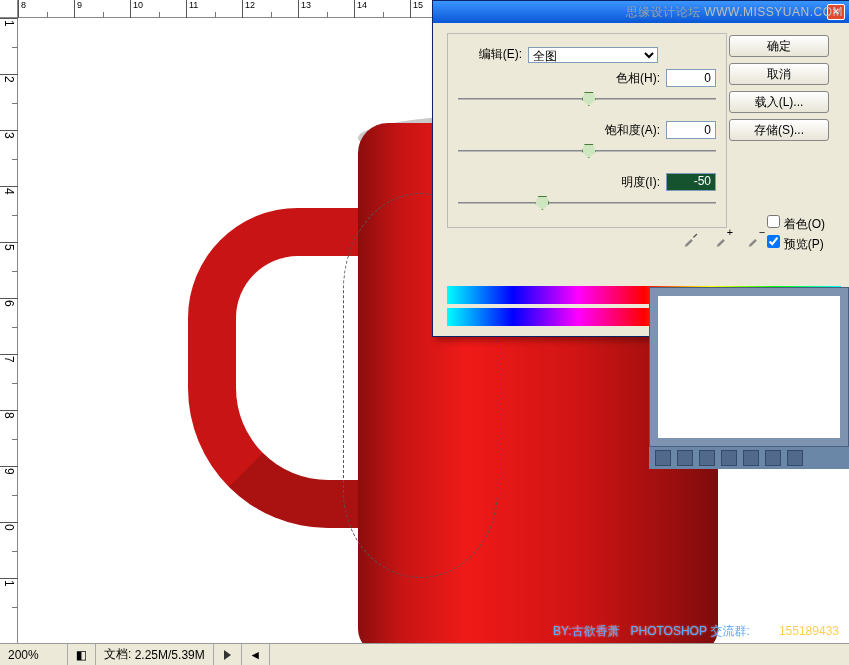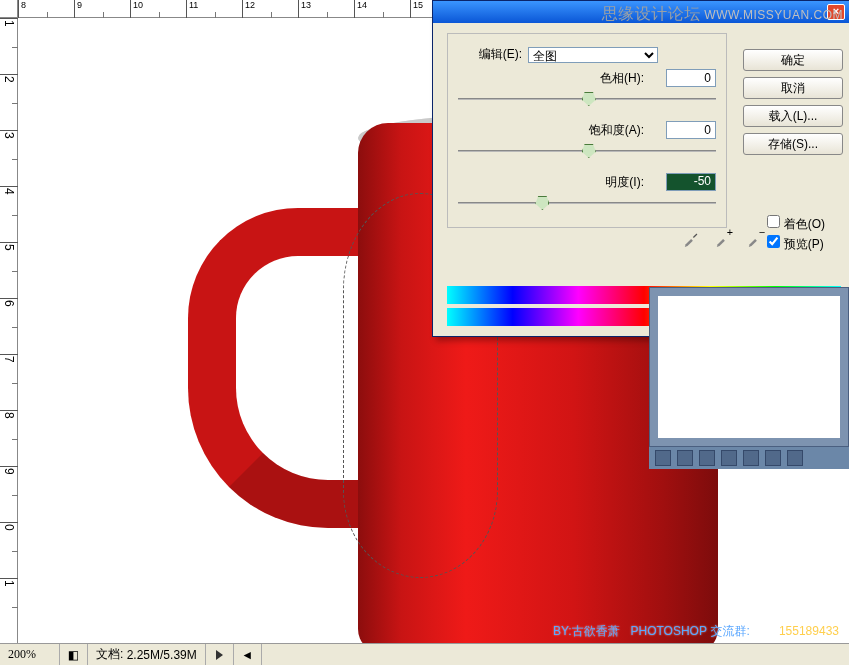--- a/index.html
+++ b/index.html
@@ -32,47 +32,47 @@
 .dialog { position:absolute; top:0; left:432px; width:418px; background:#ece9d8; border:1px solid #0a246a; box-shadow: 4px 4px 6px rgba(0,0,0,.3); }
 .titlebar { height:22px; background: linear-gradient(#3a95ff,#0a56d6); display:flex; align-items:center; justify-content:flex-end; padding:0 4px;}
 .titlebar .close { width:18px;height:16px;background:#e2482c;border:1px solid #fff;color:#fff;font-weight:bold;font-size:11px;line-height:12px;text-align:center;border-radius:2px;}
 .dlg-body { padding: 10px 8px 10px 14px; position:relative; }
 .row { display:flex; align-items:center; margin:6px 0; }
 .lbl { width:70px; text-align:right; padding-right:6px; }
 select.combo { width:130px; height:16px; border:1px solid #7f9db9; background:#fff; }
 .group { border:1px solid #bbb; padding:6px 10px 2px; width:280px; }
 .slider-row { margin: 0 0 14px; }
 .slider-row .srow { display:flex; align-items:center; justify-content:space-between; margin-bottom:2px;}
-.slider-row .srow .lbl2 { flex:1; text-align:right; padding-right:22px;}
+.slider-row .srow .lbl2 { flex:1; text-align:right; padding-right:6px;}
 .numbox { width:50px; height:18px; border:1px solid #7f9db9; background:#fff; text-align:right; padding:0 4px; }
 .numbox.sel { background:#14532d; color:#fff; }
 .track { position:relative; height:16px; margin-top:4px; }
 .track::before { content:""; position:absolute; left:0; right:0; top:7px; height:2px; background:#b8b8b8; box-shadow: inset 0 1px 0 #888; }
 .thumb { position:absolute; top:1px; width:14px; height:14px; background:#cde6c0; border:1px solid #4a7a3b; clip-path: polygon(20% 0,80% 0,100% 55%,50% 100%,0 55%); }
-.btns { position:absolute; top:12px; right:6px; width:100px;margin-top:14px; }
+.btns { position:absolute; top:12px; right:20px; width:100px; }
 .btn { display:block; width:100%; height:22px; margin-bottom:6px; background: linear-gradient(#fff,#e8e4d6); border:1px solid #888; border-radius:3px;}
 .checks { position:absolute; right:8px; top:190px; text-align:left; }
 .checks label { display:block; margin:2px 16px; }
 .eyedrops { position:absolute; left:250px; top:206px; display:flex; gap:14px; }
 .eyedrop { width:18px;height:18px; display:inline-block;}
 .eyedrop svg{width:18px;height:18px;}
 .spectrum { margin-top:58px; height:18px; background: linear-gradient(90deg, cyan, blue, magenta, red, yellow, lime, cyan); }
 .spectrum2 { height:18px; margin-top:4px; background: linear-gradient(90deg, cyan, blue, magenta, red, yellow, lime, cyan); } 
 
 .watermark { position:absolute; top:4px; right:6px; color:#bfbfbf; font-size:11px; letter-spacing:.5px; z-index:50;}
-.watermark .cn { color:#9aa0a6; font-size:16px;}
+.watermark .cn { color:#9aa0a6; font-size:12px;}
 .panel-tools { position:absolute; right:0; width:200px; height:22px; background:#6b87a8; display:flex; align-items:center; gap:6px; padding:0 6px; top:447px; }
 .panel-tools .ico { width:16px;height:16px; background:#51698a; border:1px solid #35496a; }
 .navigator { position:absolute; right:0; top:287px; width:200px; height:160px; background:#7d93b0; border:1px solid #4a5f80; }
 .navigator .nav-inner{position:absolute; inset:8px; background:#fff;}
 
 
 .status { position:absolute; left:0; right:0; bottom:0; height:22px; background:#ece9d8; border-top:1px solid #999; display:flex; align-items:center; }
 .status .cell { border-right:1px solid #aaa; height:100%; display:flex; align-items:center; padding:0 8px; }
-.status .zoom { width:60px;font-family:Liberation Serif, serif; }
+.status .zoom { width:68px; }
 .status .icon-cell{ width:28px; justify-content:center;}
 .play { width:0;height:0;border-left:7px solid #333;border-top:5px solid transparent;border-bottom:5px solid transparent;}
 
 
 .credit { position:absolute; bottom:25px; right:10px; color:#5aa7ff; font-size:13px; text-shadow: 0 0 2px rgba(255,255,255,.6); }
 .credit .grp { color:#ffcf4d;margin-left:29px; }
 </style>
 </head>
 <body>
 

